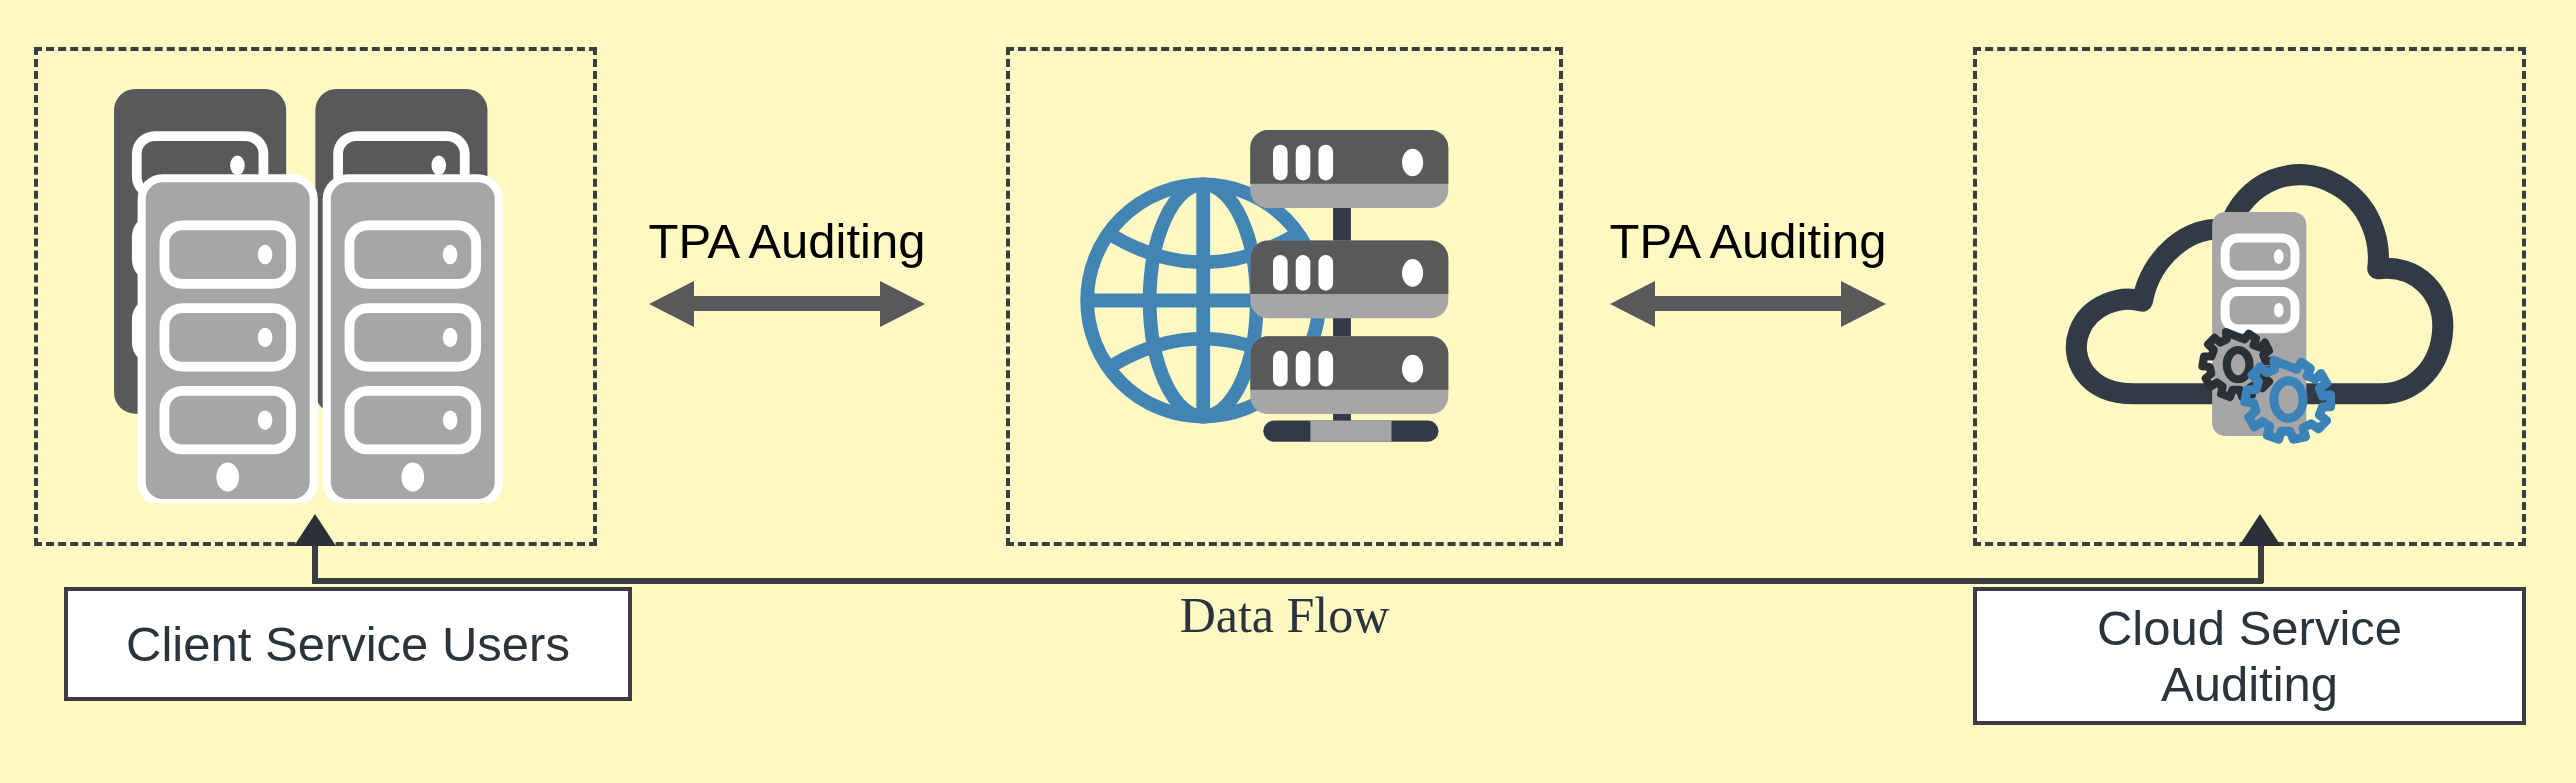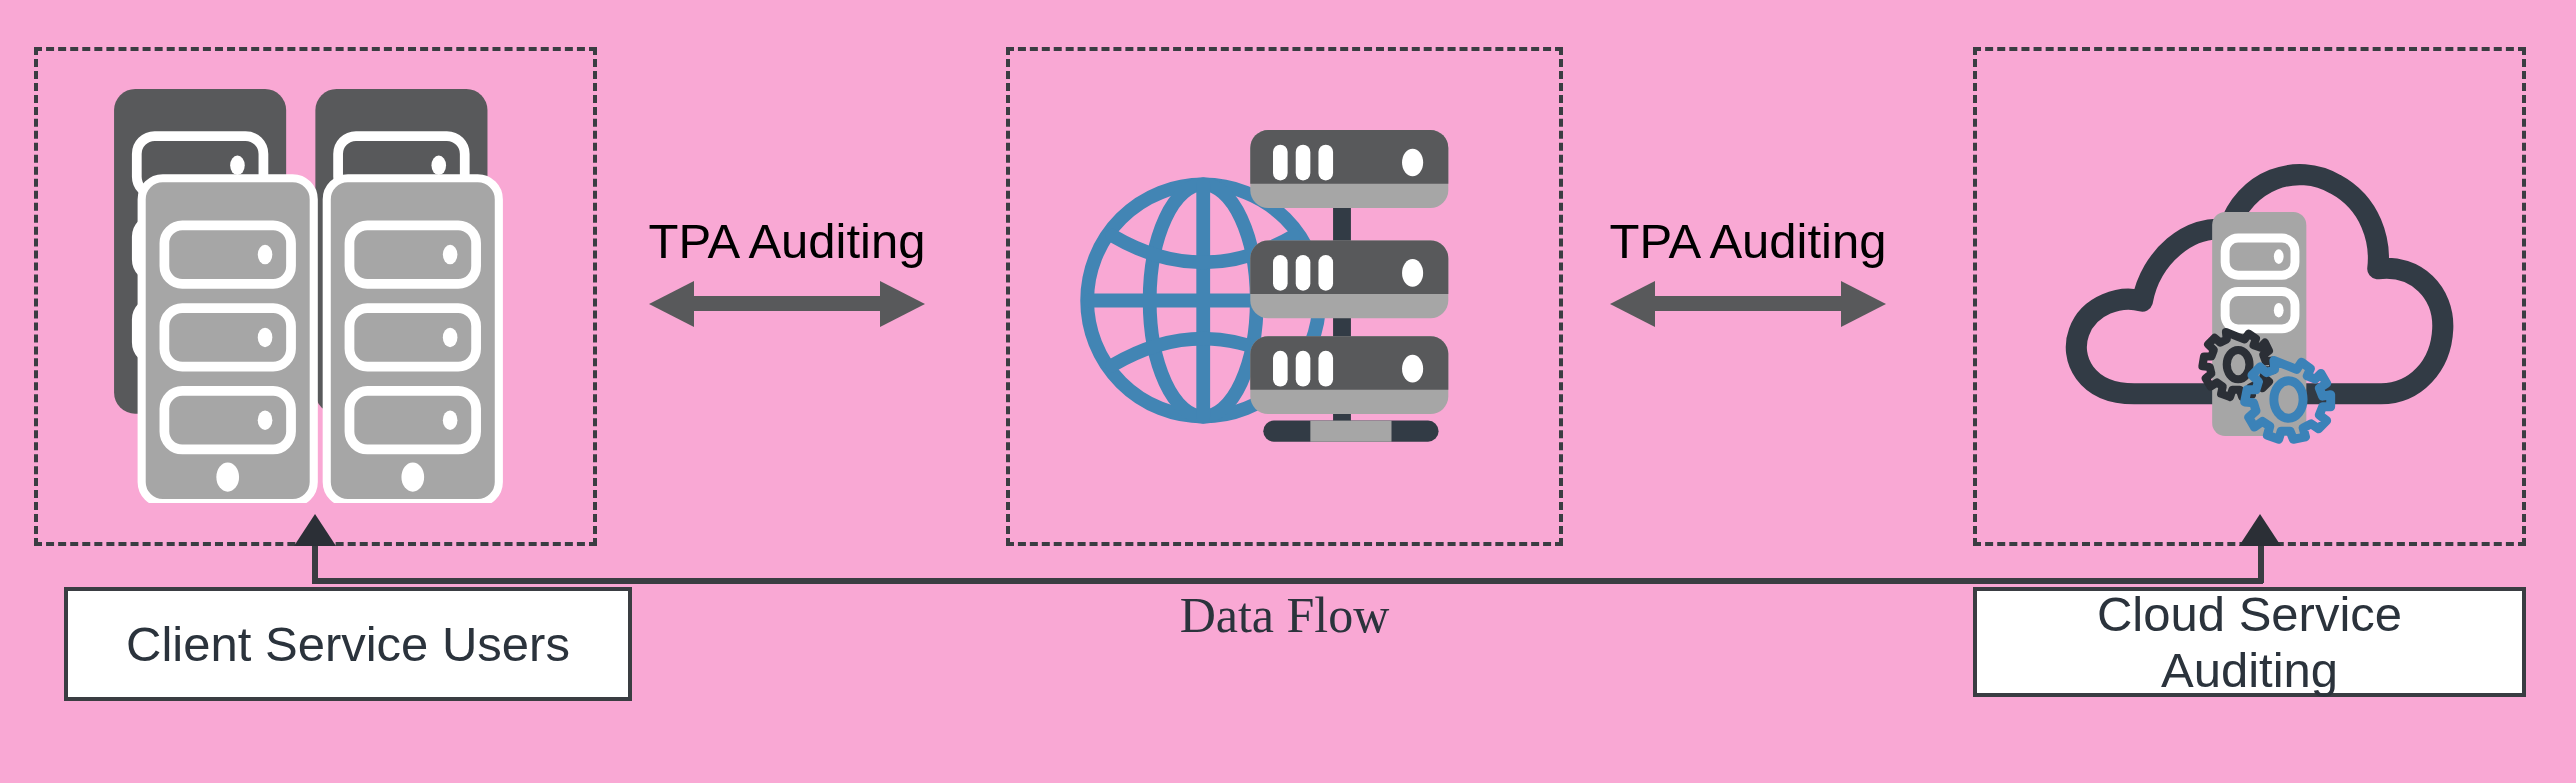--- a/index.html
+++ b/index.html
@@ -7,21 +7,21 @@
     padding: 0;
     background: #ffffff;
   }
   body {
     font-family: "Liberation Sans", sans-serif;
   }
   #canvas {
     position: relative;
     width: 2576px;
     height: 784px;
-    background: #f9a8d4;
+    background: #fef9c3;
     overflow: hidden;
   }
 
   
   .zone {
     position: absolute;
     border: 4.9px dashed #3a3d42;
     box-sizing: border-box;
     background: transparent;
   }
@@ -65,21 +65,21 @@
     display: flex;
     align-items: center;
     justify-content: center;
     text-align: center;
     color: #2b333c;
     font-size: 49px;
     line-height: 1.15;
     font-family: "Liberation Sans", sans-serif;
   }
   #box-client { left: 38px;   top: 587px; width: 568px; height: 114px; margin-left: 26px; }
-  #box-cloud  { left: 1973px; top: 587px; width: 553px; height: 110px; }
+  #box-cloud  { left: 1973px; top: 587px; width: 553px; height: 138px; }
 
   #data-flow-label {
     position: absolute;
     left: 1006px;
     top: 587px;
     width: 557px;
     text-align: center;
     color: #2b333c;
     font-size: 50px;
     line-height: 1.15;

